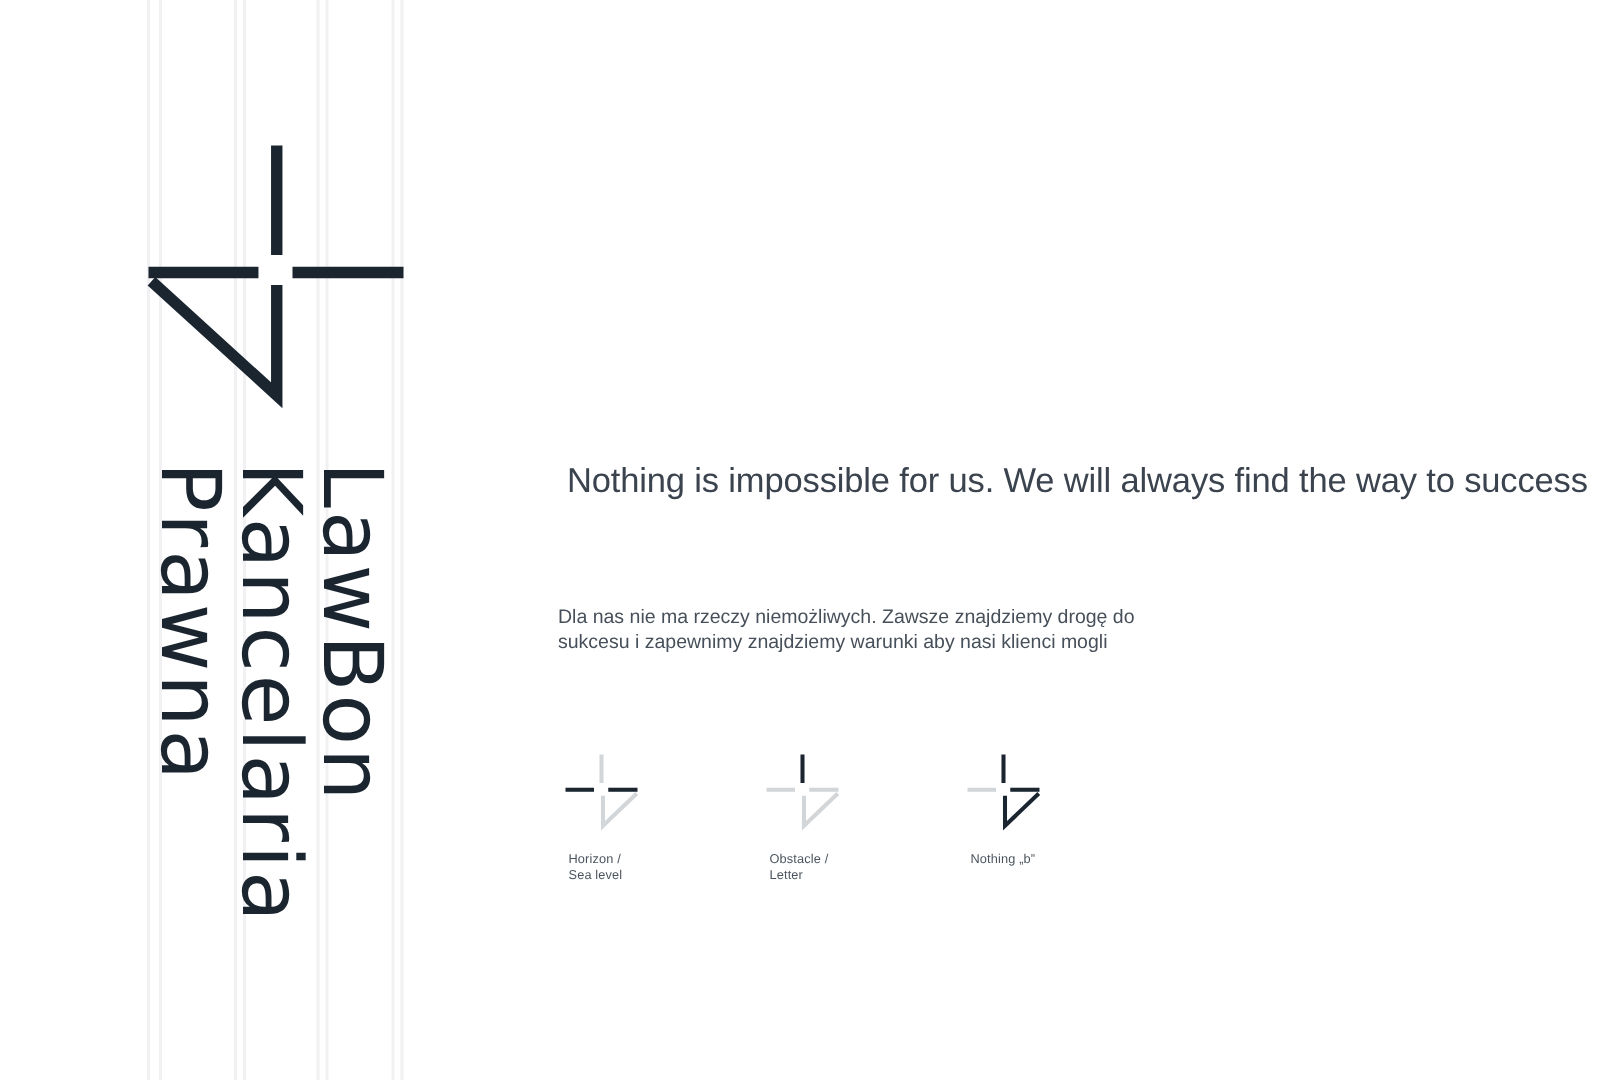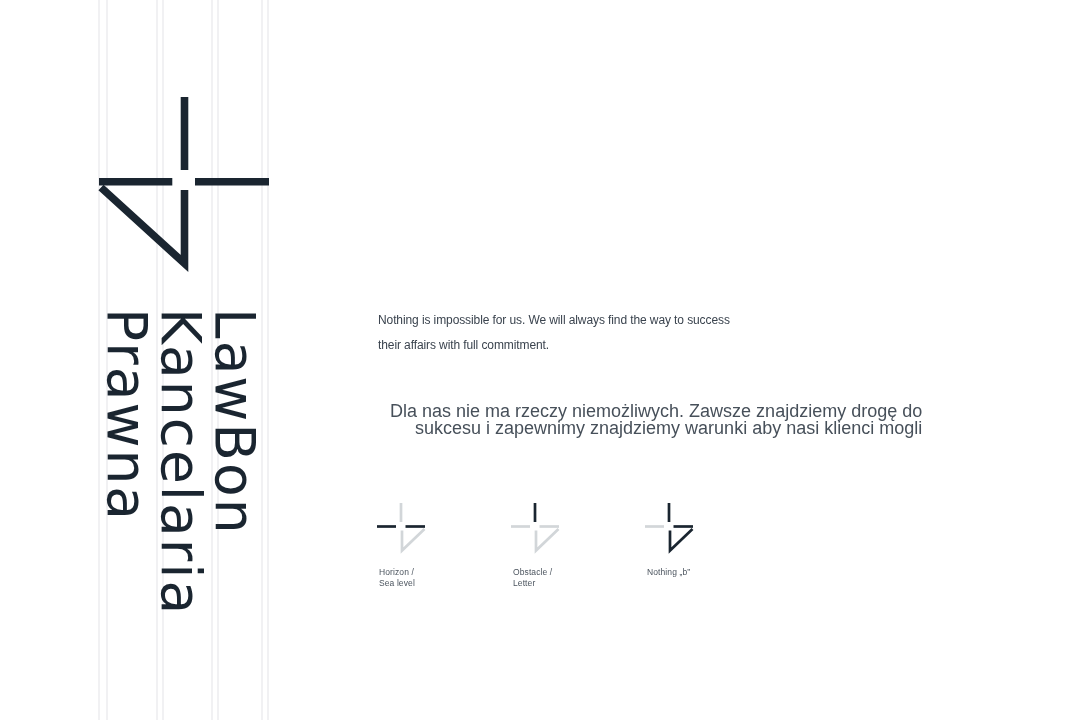--- a/index.html
+++ b/index.html
@@ -41,35 +41,34 @@
     font-size: 55px;
     line-height: 54px;
     letter-spacing: 2px;
     color: var(--ink, #1a2530);
     white-space: nowrap;
   }
   
   .headline {
     position: absolute;
     left: 378px; top: 308px;
-    font-size: 12px;
+    font-size: 23px;
     line-height: 25px;
     letter-spacing: -0.1px;
     color: var(--heading, #3a434e);
     white-space: nowrap;
   }
   
   .body-pl {
     position: absolute;
-    left: 390px; top: 403px;
-    font-size: 18px;
+    left: 372px; top: 403px;
+    font-size: 13px;
     line-height: 16.5px;
     color: var(--body, #47505a);
     white-space: nowrap;
-    text-align: right;
   }
   
   .variants {
     position: absolute;
     left: 377px; top: 503px;
     display: flex;
   }
   .variant { width: 134px; }
   .variant svg {
     display: block;
@@ -109,21 +108,20 @@
   </svg>
 
   <div class="wordmark">
     <div>LawBon</div>
     <div>Kancelaria</div>
     <div>Prawna</div>
   </div>
 
   <div class="headline">
     <div>Nothing is impossible for us. We will always find the way to success</div>
-    <div>their affairs with full commitment.</div>
   </div>
 
   <div class="body-pl">
     <div>Dla nas nie ma rzeczy niemożliwych. Zawsze znajdziemy drogę do</div>
     <div>sukcesu i zapewnimy znajdziemy warunki aby nasi klienci mogli</div>
   </div>
 
   <div class="variants">
 
     <div class="variant">

